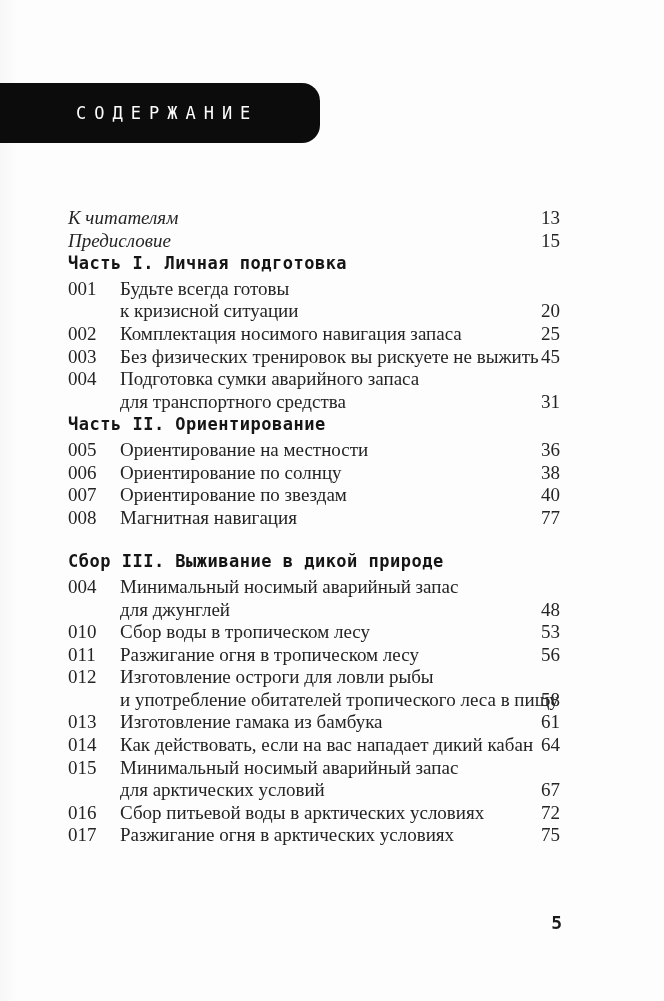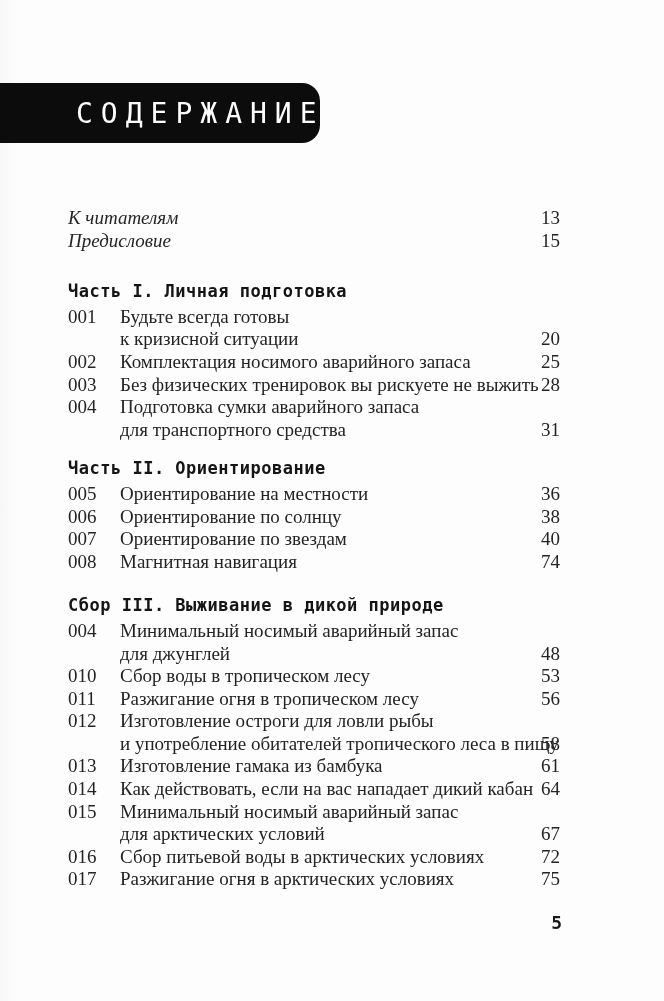--- a/index.html
+++ b/index.html
@@ -21,21 +21,21 @@
     left: 0; top: 83px;
     width: 320px; height: 60px;
     background: #0c0c0c;
     border-radius: 0 18px 18px 0;
     display: flex;
     align-items: center;
   }
   .banner-text {
     margin-left: 76px;
     font-family: "DejaVu Sans Mono", "Liberation Mono", monospace;
-    font-size: 28px;
+    font-size: 17px;
     letter-spacing: 8px;
     color: #fdfdfd;
     white-space: nowrap;
   }
   
   .content {
     position: absolute;
     left: 68px; top: 207px;
     width: 492px;
   }
@@ -60,22 +60,22 @@
   .part-heading {
     font-family: "DejaVu Sans Mono", "Liberation Mono", monospace;
     font-size: 17px;
     font-weight: bold;
     letter-spacing: 0.5px;
     color: #151515;
     line-height: 22.6px;
     margin-bottom: 3px;
     white-space: nowrap;
   }
-  .mt-p1 { margin-top: 28px; }
-  .mt-p2 { margin-top: 16px; }
+  .mt-p1 { }
+  .mt-p2 { }
   .mt-p3 { margin-top: 21px; }
   .folio {
     position: absolute;
     top: 912px; right: 102px;
     font-family: "DejaVu Sans Mono", "Liberation Mono", monospace;
     font-weight: bold;
     font-size: 18px;
     color: #1a1a1a;
   }
 </style>
@@ -105,27 +105,27 @@
       <span class="t">Будьте всегда готовы</span>
       <span class="pg"></span>
     </div>
     <div class="row">
       <span class="num"></span>
       <span class="t">к кризисной ситуации</span>
       <span class="pg">20</span>
     </div>
     <div class="row">
       <span class="num">002</span>
-      <span class="t">Комплектация носимого аварийного запаса</span>
+      <span class="t">Комплектация носимого навигация запаса</span>
       <span class="pg">25</span>
     </div>
     <div class="row">
       <span class="num">003</span>
       <span class="t">Без физических тренировок вы рискуете не выжить</span>
-      <span class="pg">28</span>
+      <span class="pg">45</span>
     </div>
     <div class="row">
       <span class="num">004</span>
       <span class="t">Подготовка сумки аварийного запаса</span>
       <span class="pg"></span>
     </div>
     <div class="row">
       <span class="num"></span>
       <span class="t">для транспортного средства</span>
       <span class="pg">31</span>
@@ -143,21 +143,21 @@
       <span class="pg">38</span>
     </div>
     <div class="row">
       <span class="num">007</span>
       <span class="t">Ориентирование по звездам</span>
       <span class="pg">40</span>
     </div>
     <div class="row">
       <span class="num">008</span>
       <span class="t">Магнитная навигация</span>
-      <span class="pg">74</span>
+      <span class="pg">77</span>
     </div>
 
     <div class="part-heading mt-p3">Сбор III. Выживание в дикой природе</div>
     <div class="row">
       <span class="num">004</span>
       <span class="t">Минимальный носимый аварийный запас</span>
       <span class="pg"></span>
     </div>
     <div class="row">
       <span class="num"></span>

